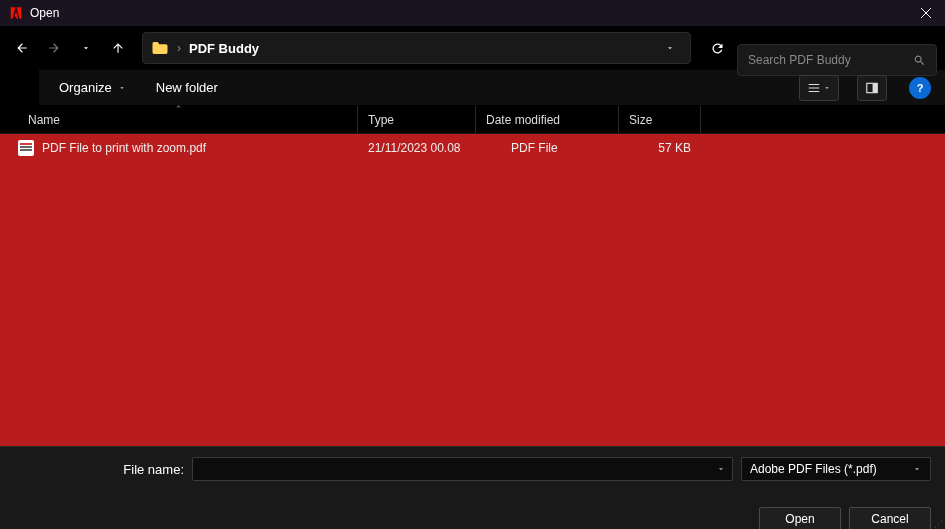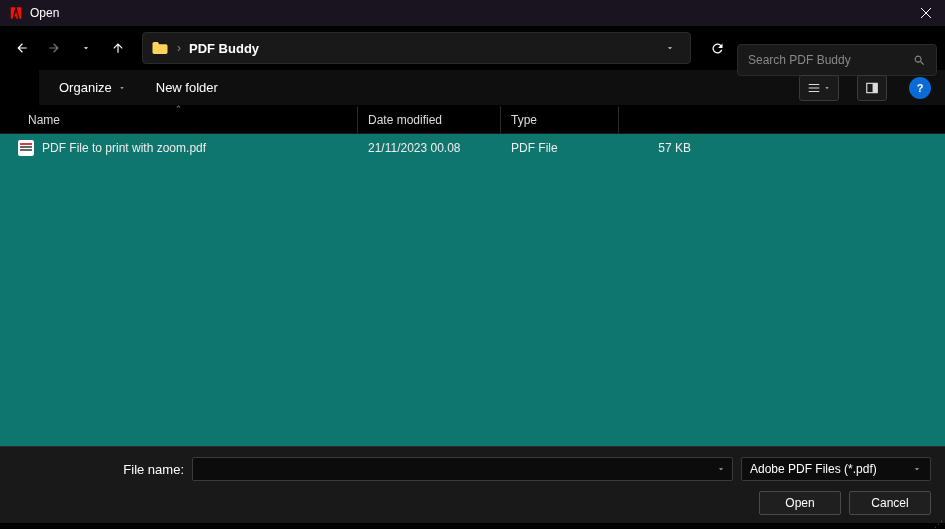--- a/index.html
+++ b/index.html
@@ -33,32 +33,32 @@
 .help-btn { width: 22px; height: 22px; border-radius: 50%; background: #0a6ad6; display: flex; align-items: center; justify-content: center; cursor: pointer; color: #fff; font-size: 11px; font-weight: bold; margin-left: 4px; }
 
 .columns { height: 28px; display: flex; align-items: stretch; background: #000; border-bottom: 1px solid #1a1a1a; }
 .col-header { display: flex; align-items: center; padding: 0 10px; color: #ddd; font-size: 12px; border-right: 1px solid #2a2a2a; cursor: pointer; position: relative; }
 .col-name { width: 358px; padding-left: 28px; }
 .sort-caret { position: absolute; left: 50%; top: -2px; transform: translateX(-50%); color: #888; font-size: 9px; }
 .col-date { width: 143px; }
 .col-type { width: 118px; }
 .col-size { width: 82px; justify-content: flex-start; }
 
-.filelist { flex: 1; background: #0f766e; overflow: auto; height: 312px; }
+.filelist { flex: 1; background: #b91c1c; overflow: auto; height: 312px; }
 .file-row { height: 28px; display: flex; align-items: center; cursor: pointer; }
 .cell { padding: 0 10px; color: #eee; font-size: 12px; display: flex; align-items: center; }
 .cell-name { width: 358px; gap: 8px; padding-left: 18px; }
 .cell-date { width: 143px; }
 .cell-type { width: 118px; text-align: center; }
 .cell-size { width: 82px; justify-content: flex-end; }
 .file-icon { width: 16px; height: 16px; background: #fff; border-radius: 2px; display: flex; align-items: center; justify-content: center; position: relative; }
 .file-icon::before { content: ""; position: absolute; top: 3px; left: 2px; right: 2px; height: 2px; background: #d04040; box-shadow: 0 3px 0 #666, 0 6px 0 #666; }
 
 .footer { background: #191919; border-top: 1px solid #2a2a2a; padding: 10px 14px 8px 14px; }
-.fname-row { display: flex; align-items: center; gap: 8px; margin-bottom: 10px; }
+.fname-row { display: flex; align-items: center; gap: 8px; margin-bottom: 26px; }
 .fname-label { color: #fff; font-size: 13px; text-align: right; width: 170px; }
 .fname-input { flex: 1; height: 24px; background: #0c0c0c; border: 1px solid #3a3a3a; border-radius: 2px; display: flex; align-items: center; padding: 0 6px; }
 .fname-input input { flex: 1; background: transparent; border: none; color: #fff; outline: none; font-size: 12px; }
 .fname-input .dd { color: #aaa; cursor: pointer; }
 .filter-select { width: 190px; height: 24px; background: #0c0c0c; border: 1px solid #3a3a3a; border-radius: 2px; display: flex; align-items: center; padding: 0 8px; justify-content: space-between; cursor: pointer; }
 .filter-select .dd { color: #aaa; }
 .button-row { display: flex; justify-content: flex-end; gap: 8px; }
 .dlg-btn { width: 82px; height: 24px; background: #1f1f1f; border: 1px solid #4a4a4a; border-radius: 2px; display: flex; align-items: center; justify-content: center; color: #fff; font-size: 12px; cursor: pointer; }
 .resize-grip { position: absolute; right: 2px; bottom: 2px; color: #555; font-size: 9px; cursor: nwse-resize; line-height: 6px; }
 
@@ -160,25 +160,28 @@
   <div class="help-btn">
     <span>?</span>
   </div>
 </div>
 
 <div class="columns">
   <div class="col-header col-name">
     <span>Name</span>
     <span class="sort-caret">⌃</span>
   </div>
+  <div class="col-header col-type">
+    <span>Type</span>
+  </div>
   <div class="col-header col-date">
     <span>Date modified</span>
   </div>
-  <div class="col-header col-type">
-    <span>Type</span>
+  <div class="col-header col-size">
+    <span>Size</span>
   </div>
 </div>
 
 <div class="filelist">
   <div class="file-row">
     <div class="cell cell-name">
       <span class="file-icon"></span>
       <span>PDF File to print with zoom.pdf</span>
     </div>
     <div class="cell cell-date">21/11/2023 00.08</div>

